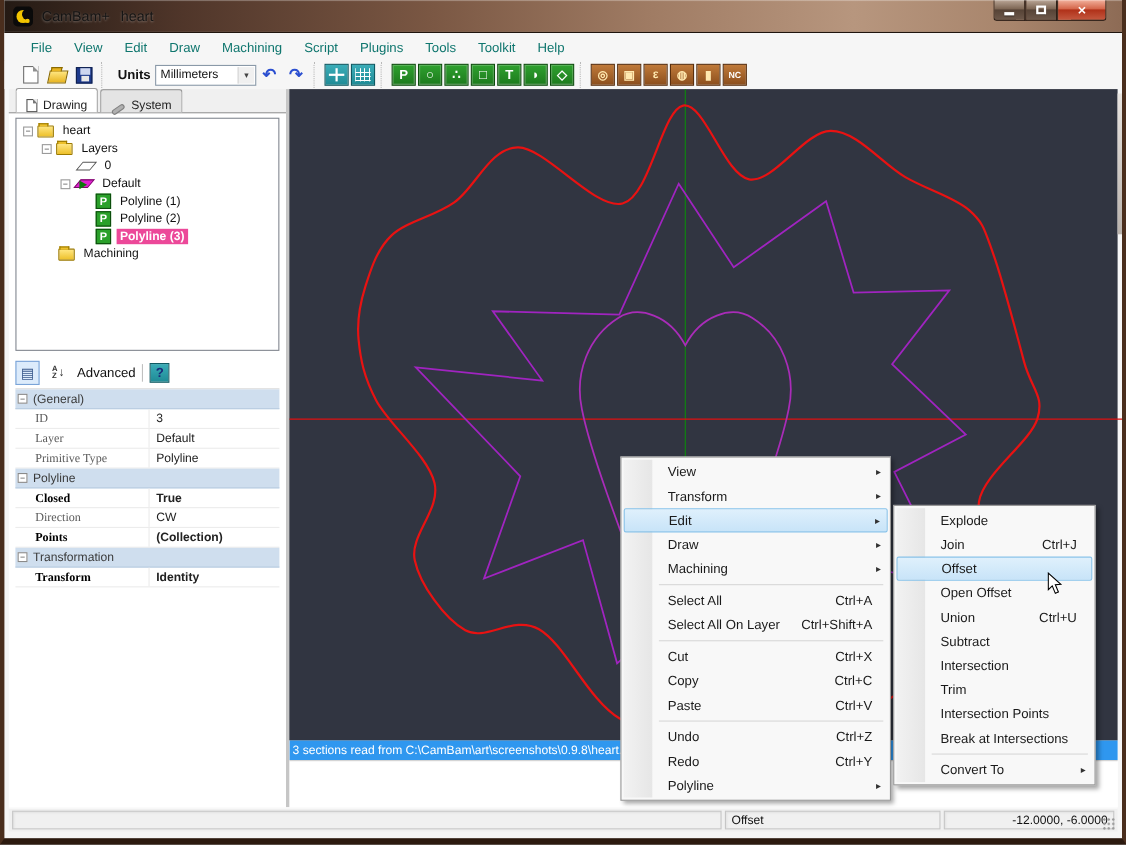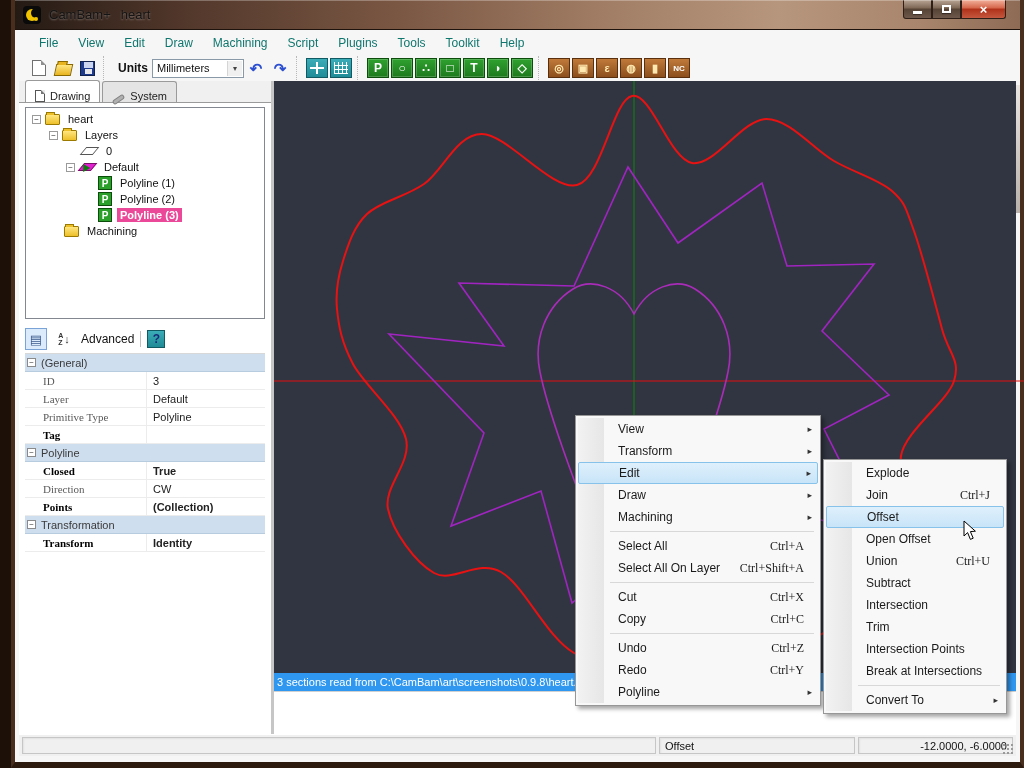--- a/index.html
+++ b/index.html
@@ -1,20 +1,20 @@
 <!DOCTYPE html>
 <html><head>
 <meta charset="utf-8">
 <style>
   * { margin:0; padding:0; box-sizing:border-box; }
   html,body { width:1024px; height:768px; overflow:hidden; font-family:"Liberation Sans", sans-serif; }
   body { background:#1c1008; position:relative; }
 
   .window { position:absolute; inset:0; background:#f6f6f6;
-    border-left:4px solid #4a2e1d; border-right:4px solid #4a2e1d; border-bottom:6px solid #2c1a0f;margin-left:11px; }
+    border-left:4px solid #4a2e1d; border-right:4px solid #4a2e1d; border-bottom:6px solid #2c1a0f; }
 
   
   .titlebar { height:30px; position:relative;
     background:linear-gradient(to right,#241a14,#50362a 16%,#7a5743 38%,#a07c64 58%,#b7967e 76%,#a8856c 90%,#8d6b55);
     border-bottom:1px solid #1f140d; }
   .titlebar::after { content:""; position:absolute; left:0; right:0; top:0; height:1px; background:rgba(255,255,255,.28); }
   .app-icon { position:absolute; left:8px; top:6px; width:18px; height:18px; background:#0a0a0a; border-radius:4px; }
   .app-icon .moon { position:absolute; left:3px; top:3px; width:12px; height:12px; border-radius:50%; background:#f2c400; }
   .app-icon .moon::after { content:""; position:absolute; left:5px; top:-1px; width:10px; height:10px; border-radius:50%; background:#0a0a0a; }
   .app-icon .dot { position:absolute; right:3px; bottom:3px; width:4px; height:4px; border-radius:50%; background:#f2c400; }
@@ -118,21 +118,21 @@
   .spanel.p2 { width:196px; }
   .spanel.p3 { width:155px; justify-content:flex-end; position:relative; }
   .grip { position:absolute; right:-2px; bottom:-2px; width:12px; height:12px;
      background-image:radial-gradient(circle at 2px 2px,#9a9a9a 1px,transparent 1.2px);
      background-size:4px 4px; }
 
   
   .popup { position:absolute; background:#f8f8f8; border:1px solid #979797; box-shadow:3px 3px 4px rgba(0,0,0,.35); z-index:40; padding:2px 0; }
   .popup .gutter { position:absolute; left:2px; top:2px; bottom:2px; width:26px; background:linear-gradient(to right,#f2f2f2,#e6e6e6); }
   .pm-item { position:relative; height:22px; display:flex; align-items:center; font-size:12px; color:#1a1a1a; padding-left:40px; padding-right:14px; margin:0 2px; }
-  .pm-item .accel { margin-left:auto; padding-left:18px;font-family:Liberation Serif, serif; }
+  .pm-item .accel { margin-left:auto; padding-left:18px; }
   .pm-item .sub-arrow { position:absolute; right:6px; font-size:9px; color:#333; }
   .pm-item.hl { background:linear-gradient(#dff0fc,#c8e4f8); border:1px solid #86c2ea; border-radius:2px; height:22px; }
   .pm-sep { height:1px; background:#d8d8d8; margin:3px 6px 3px 34px; }
 
   .cursor { position:absolute; z-index:60; }
 </style>
 </head>
 <body>
 
 <div class="window">
@@ -332,24 +332,20 @@
             <div class="pvalue">3</div>
           </div>
           <div class="prow">
             <div class="plabel">Layer</div>
             <div class="pvalue">Default</div>
           </div>
           <div class="prow">
             <div class="plabel">Primitive Type</div>
             <div class="pvalue">Polyline</div>
           </div>
-          <div class="prow boldrow">
-            <div class="plabel">Tag</div>
-            <div class="pvalue"></div>
-          </div>
           <div class="psection">
             <span class="minus">−</span>
             <span>Polyline</span>
           </div>
           <div class="prow boldrow">
             <div class="plabel">Closed</div>
             <div class="pvalue">True</div>
           </div>
           <div class="prow">
             <div class="plabel">Direction</div>
@@ -435,20 +431,24 @@
       </div>
       <div class="pm-sep"></div>
       <div class="pm-item">
         <span>Cut</span>
         <span class="accel">Ctrl+X</span>
       </div>
       <div class="pm-item">
         <span>Copy</span>
         <span class="accel">Ctrl+C</span>
       </div>
+      <div class="pm-item">
+        <span>Paste</span>
+        <span class="accel">Ctrl+V</span>
+      </div>
       <div class="pm-sep"></div>
       <div class="pm-item">
         <span>Undo</span>
         <span class="accel">Ctrl+Z</span>
       </div>
       <div class="pm-item">
         <span>Redo</span>
         <span class="accel">Ctrl+Y</span>
       </div>
       <div class="pm-item">

